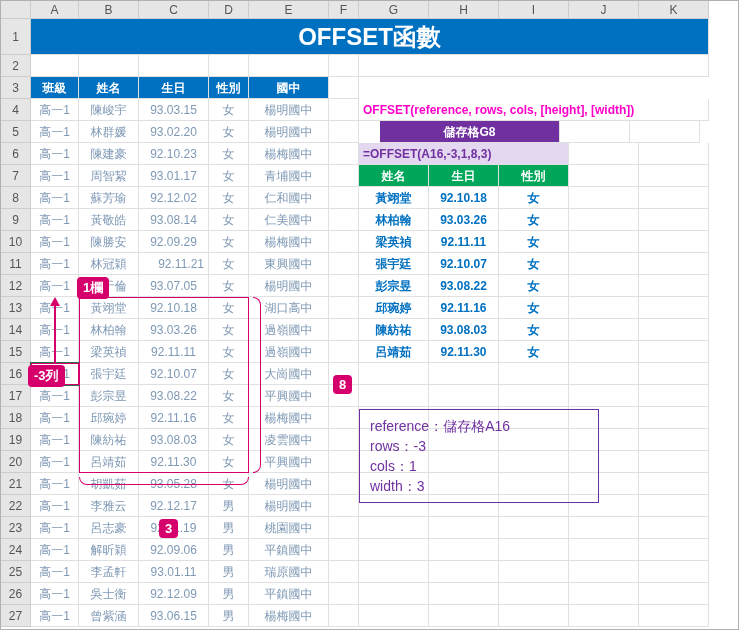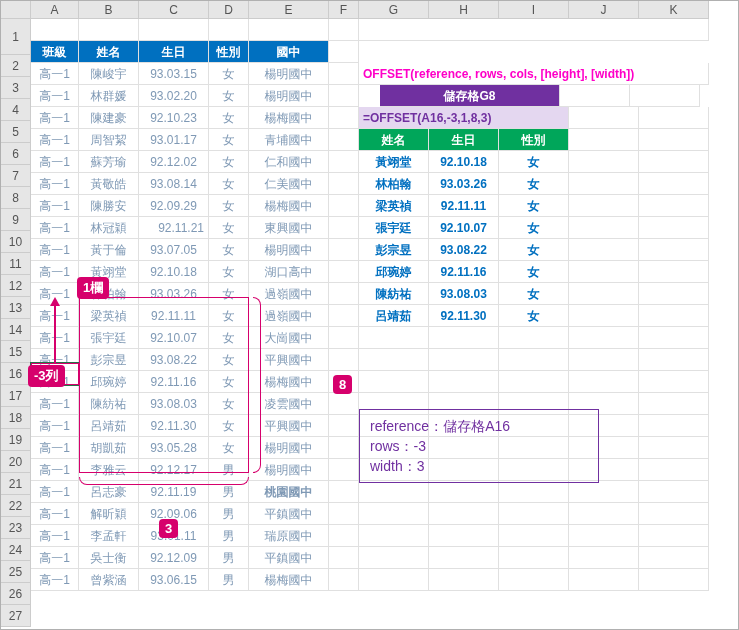--- a/index.html
+++ b/index.html
@@ -75,20 +75,23 @@
       <div class="row-header">20</div>
       <div class="row-header">21</div>
       <div class="row-header">22</div>
       <div class="row-header">23</div>
       <div class="row-header">24</div>
       <div class="row-header">25</div>
       <div class="row-header">26</div>
       <div class="row-header">27</div>
     </div>
   <div class="grid" id="grid">
+      <div class="row h1">
+        <div class="cell title-bar" style="width: 678px;">OFFSET函數</div>
+      </div>
       <div class="row">
         <div class="cell" style="width: 48px;"></div>
         <div class="cell" style="width: 60px;"></div>
         <div class="cell" style="width: 70px;"></div>
         <div class="cell" style="width: 40px;"></div>
         <div class="cell" style="width: 80px;"></div>
         <div class="cell" style="width: 30px;"></div>
         <div class="cell" style="width: 350px;"></div>
       </div>
       <div class="row">
@@ -336,21 +339,21 @@
         <div class="cell" style="width: 70px;"></div>
         <div class="cell" style="width: 70px;"></div>
         <div class="cell" style="width: 70px;"></div>
         <div class="cell" style="width: 70px;"></div>
       </div>
       <div class="row">
         <div class="cell" style="width: 48px;">高一1</div>
         <div class="cell" style="width: 60px;">呂志豪</div>
         <div class="cell" style="width: 70px;">92.11.19</div>
         <div class="cell" style="width: 40px;">男</div>
-        <div class="cell" style="width: 80px; font-weight: bold;">桃園國中</div>
+        <div class="cell" style="width: 80px;">桃園國中</div>
         <div class="cell" style="width: 30px;"></div>
         <div class="cell" style="width: 70px;"></div>
         <div class="cell" style="width: 70px;"></div>
         <div class="cell" style="width: 70px;"></div>
         <div class="cell" style="width: 70px;"></div>
         <div class="cell" style="width: 70px;"></div>
       </div>
       <div class="row">
         <div class="cell" style="width: 48px;">高一1</div>
         <div class="cell" style="width: 60px;">解昕穎</div>
@@ -416,15 +419,16 @@
   <div class="badge" id="badge-cols" style="left: 76px; top: 276px;">1欄</div>
   <div class="badge" id="badge-height" style="left: 332px; top: 374px;">8</div>
   <div class="badge" id="badge-width" style="left: 158px; top: 518px;">3</div>
 
   <div class="bracket-h" id="bracket-h" style="left: 78px; top: 476px; width: 170px;"></div>
   <div class="bracket-v" id="bracket-v" style="left: 252px; top: 296px; height: 176px;"></div>
 
   <div class="ref-box" id="ref-box" style="left: 358px; top: 408px; width: 240px;">
     <div>reference：儲存格A16</div>
     <div>rows：-3</div>
+    <div>cols：1</div>
     <div>width：3</div>
   </div>
 </div>
 
 </body></html>

